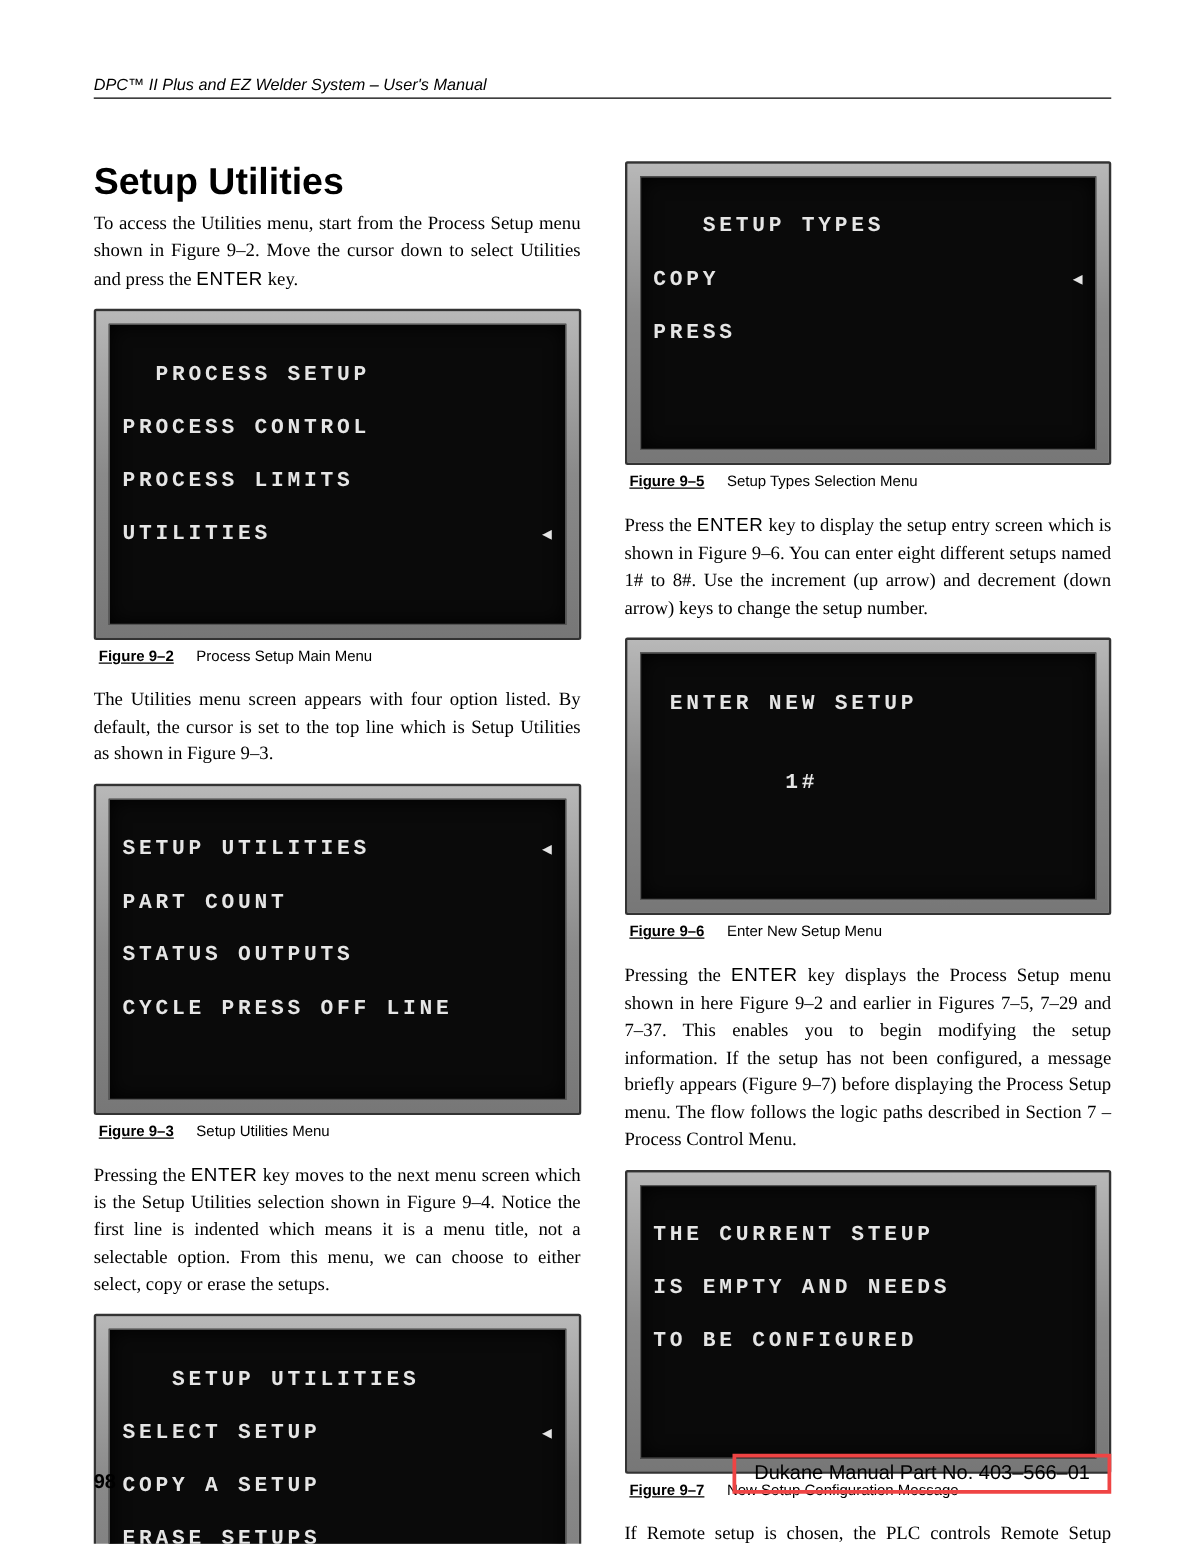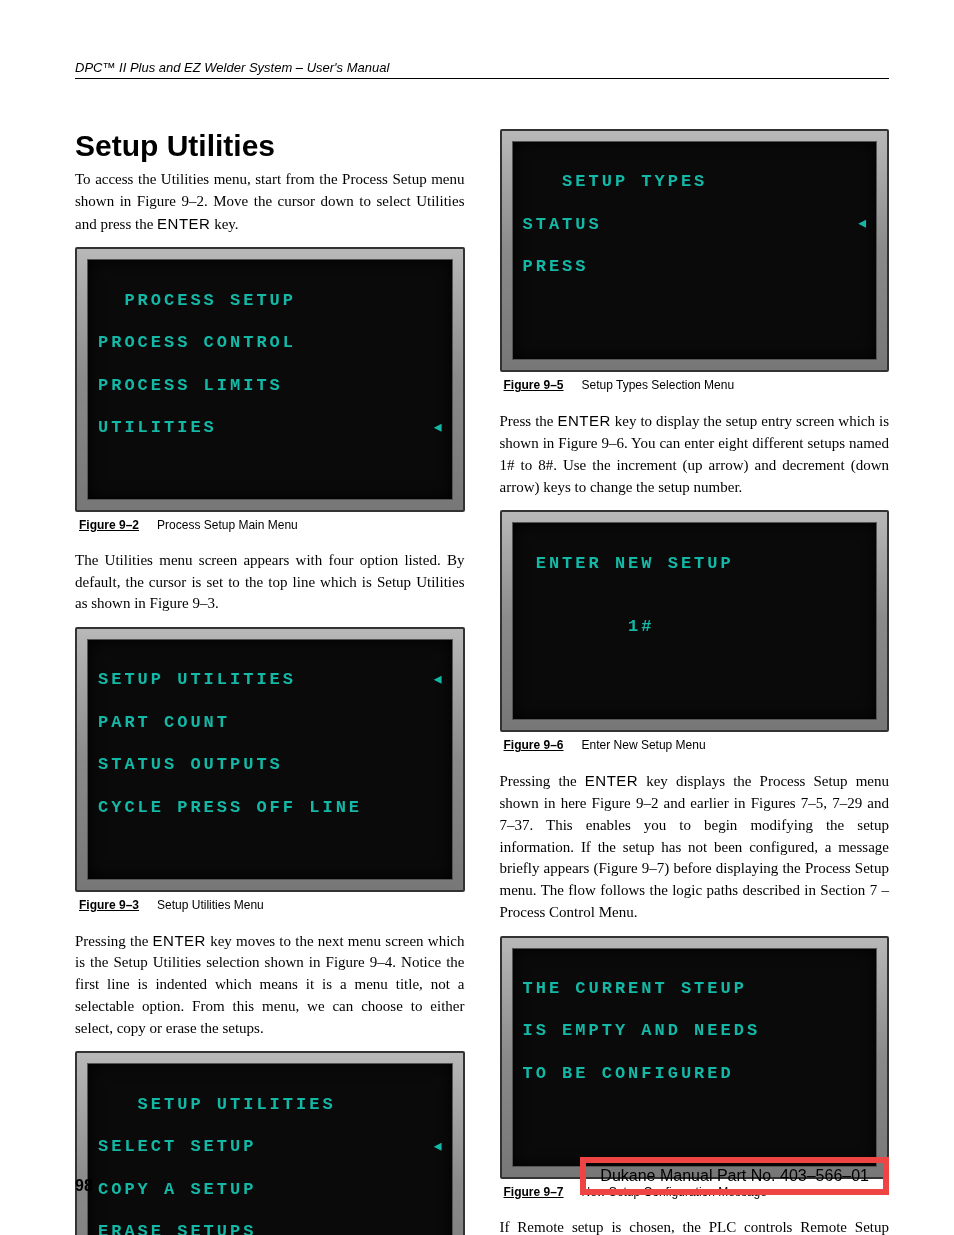--- a/index.html
+++ b/index.html
@@ -54,21 +54,21 @@
     margin: 10px 0 4px 0;
   }
   .lcd-bezel {
     background: linear-gradient(#b8b8b8,#8a8a8a 50%,#777);
     padding: 10px;
     border: 2px solid #333;
     border-radius: 2px;
   }
   .lcd {
     background: #0a0a0a;
-    color: #14b8a6;
+    color: #e5e5e5;
     font-family: "Courier New", monospace;
     font-weight: 600;
     font-size: 17px;
     letter-spacing: 3px;
     line-height: 1.25;
     padding: 8px 10px 18px 10px;
     border: 1px solid #555;
     box-shadow: inset 0 0 15px #000;
     white-space: pre;
     overflow: hidden;
@@ -101,21 +101,21 @@
     display: flex;
     justify-content: space-between;
     align-items: flex-end;
     font-family: "Gill Sans", "Segoe UI", Arial, sans-serif;
     font-size: 16px;
   }
   .footer .pn {
     font-weight: 700;
   }
   .footer .partno {
-    border: 6px solid #ef4444;
+    border: 3px solid #ef4444;
     padding: 4px 14px;
     text-align: right;
   }
 </style>
 </head>
 <body>
 
 <div class="page">
   <div class="running-head">DPC™ II Plus and EZ Welder System – User's Manual</div>
 
@@ -170,21 +170,21 @@
       </div>
 
     </div>
 
     <div class="col">
 
       <div class="lcd-fig" style="margin-top:0;">
         <div class="lcd-bezel">
             <div class="lcd">
 <div class="row"><span>   SETUP TYPES</span></div>
-<div class="row"><span>STATUS</span><span class="cursor">◀</span></div>
+<div class="row"><span>COPY</span><span class="cursor">◀</span></div>
 <div class="row"><span>PRESS</span></div>
 <div class="row"><span></span></div>
         </div>
           </div>
       </div>
       <div class="fig-caption"><b>Figure 9–5</b><span>Setup Types Selection Menu</span></div>
 
       <p>
         <span>Press the </span><span class="key">ENTER</span><span> key to display the setup entry screen which is shown in Figure 9–6. You can enter eight different setups named 1# to 8#. Use the increment (up arrow) and decrement (down arrow) keys to change the setup number.</span>
       </p>

